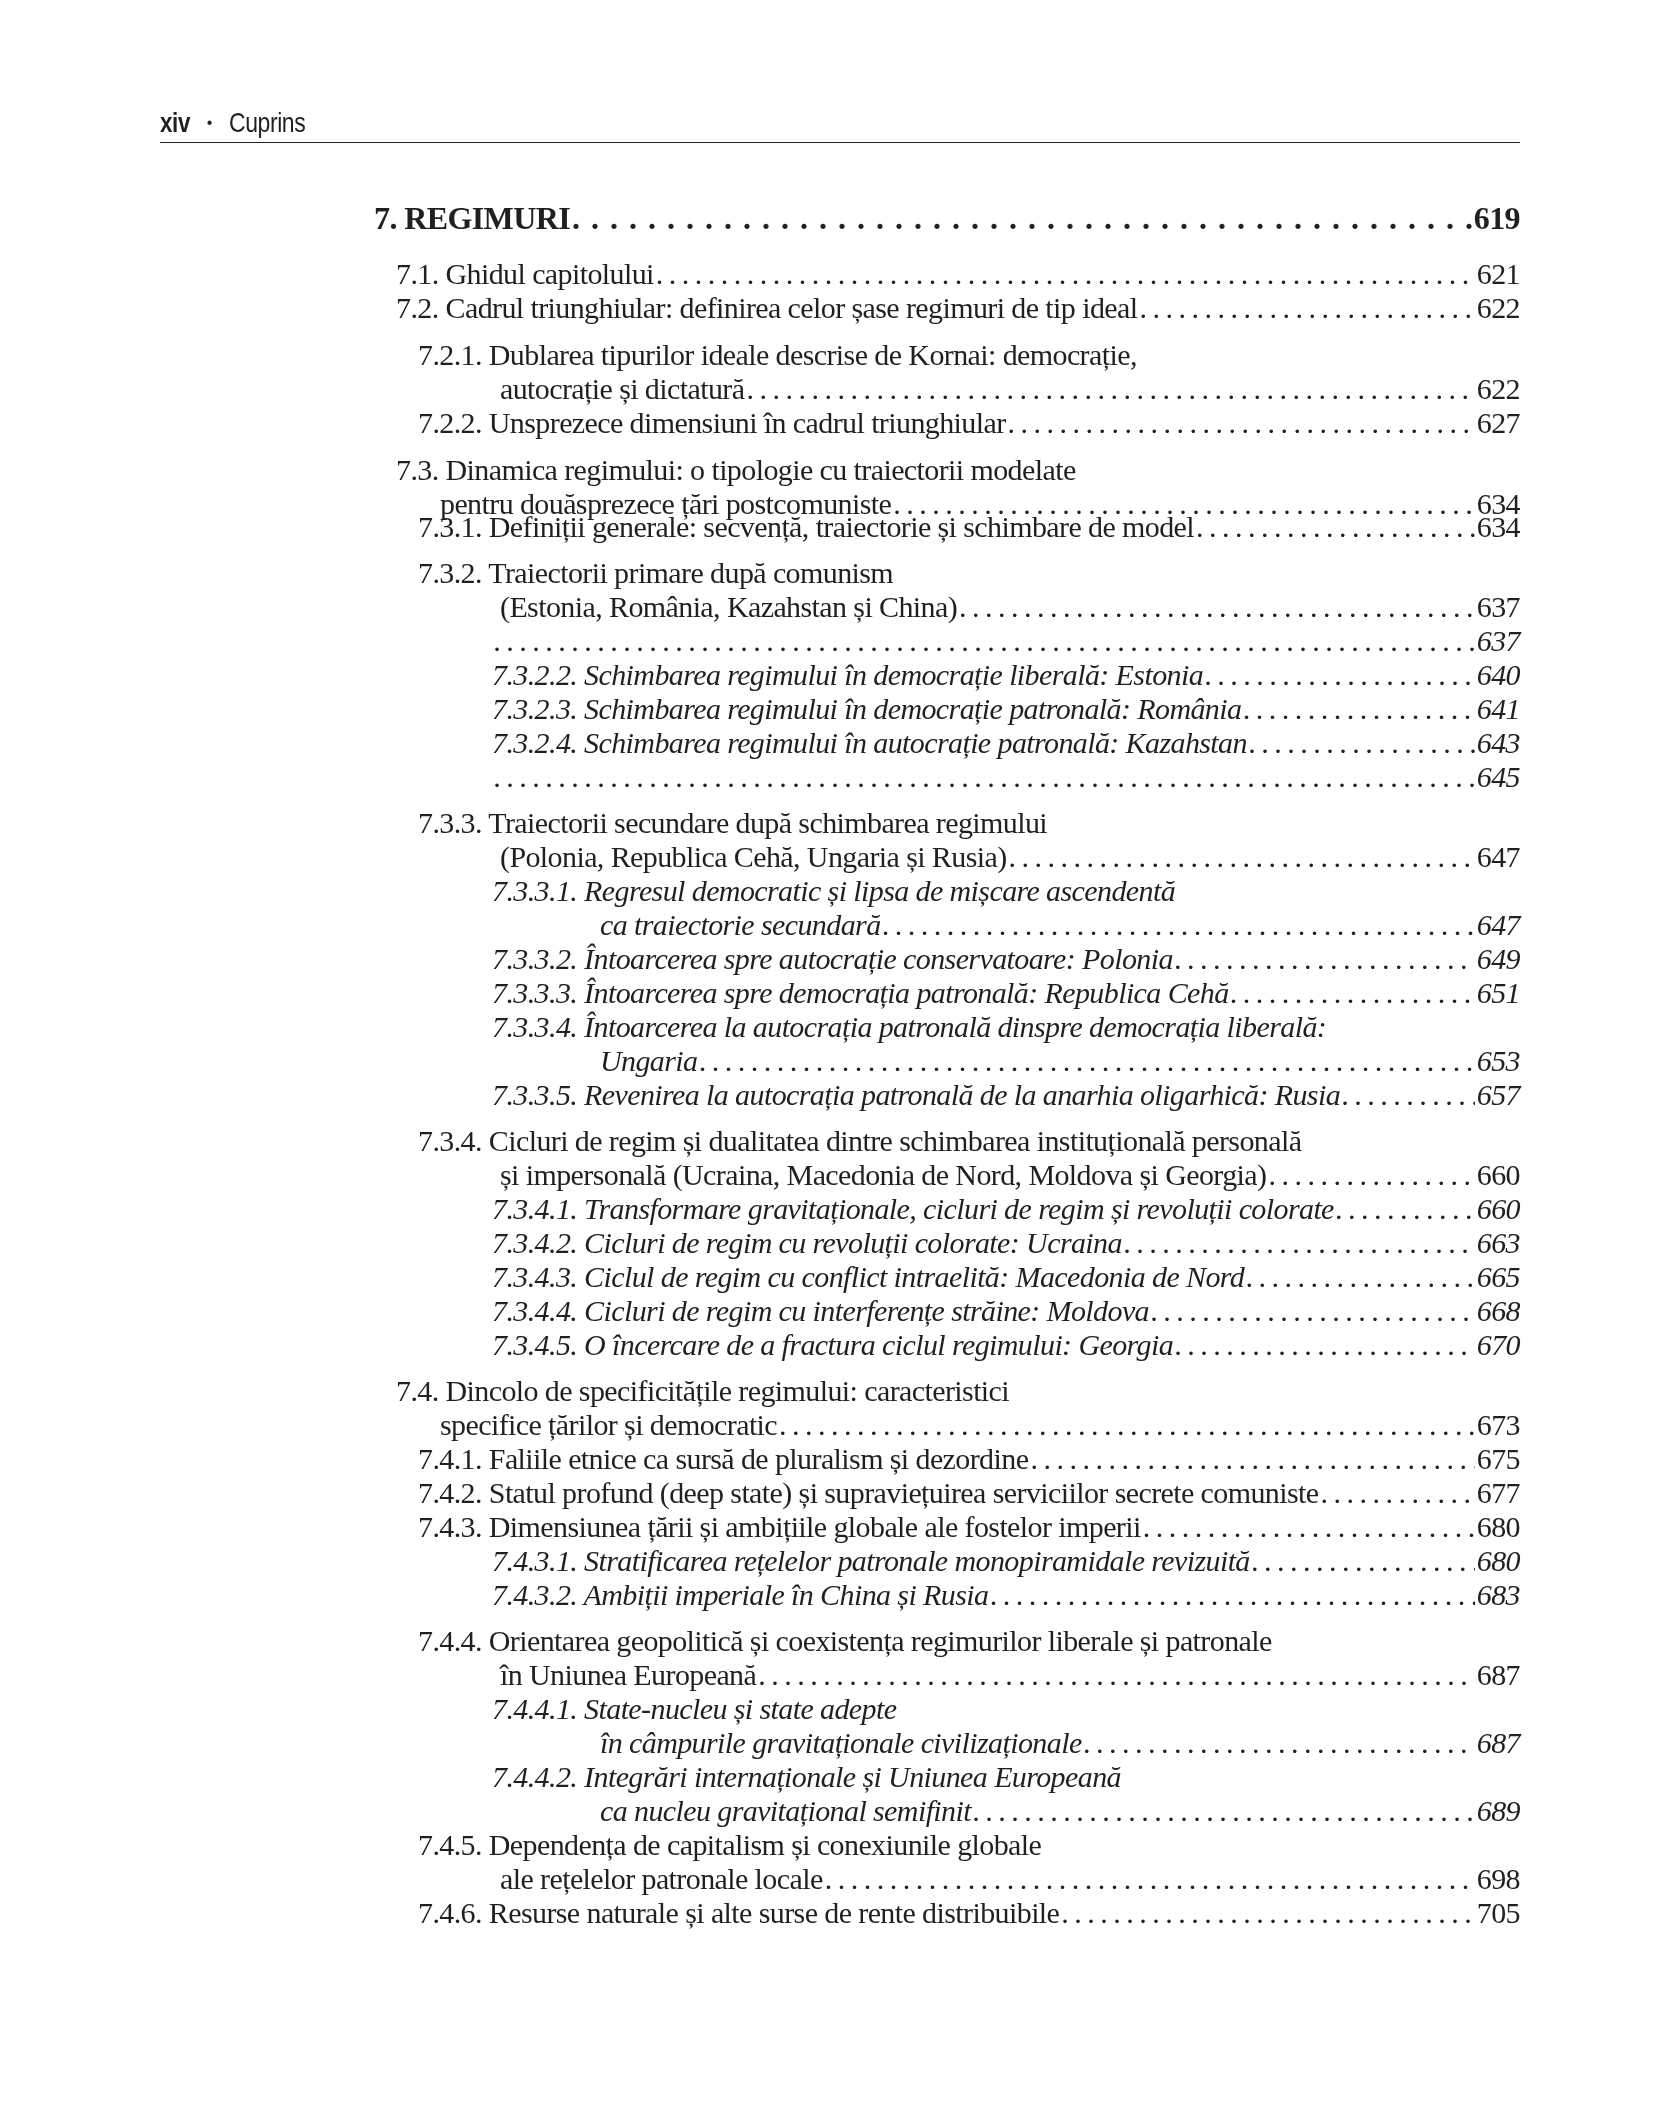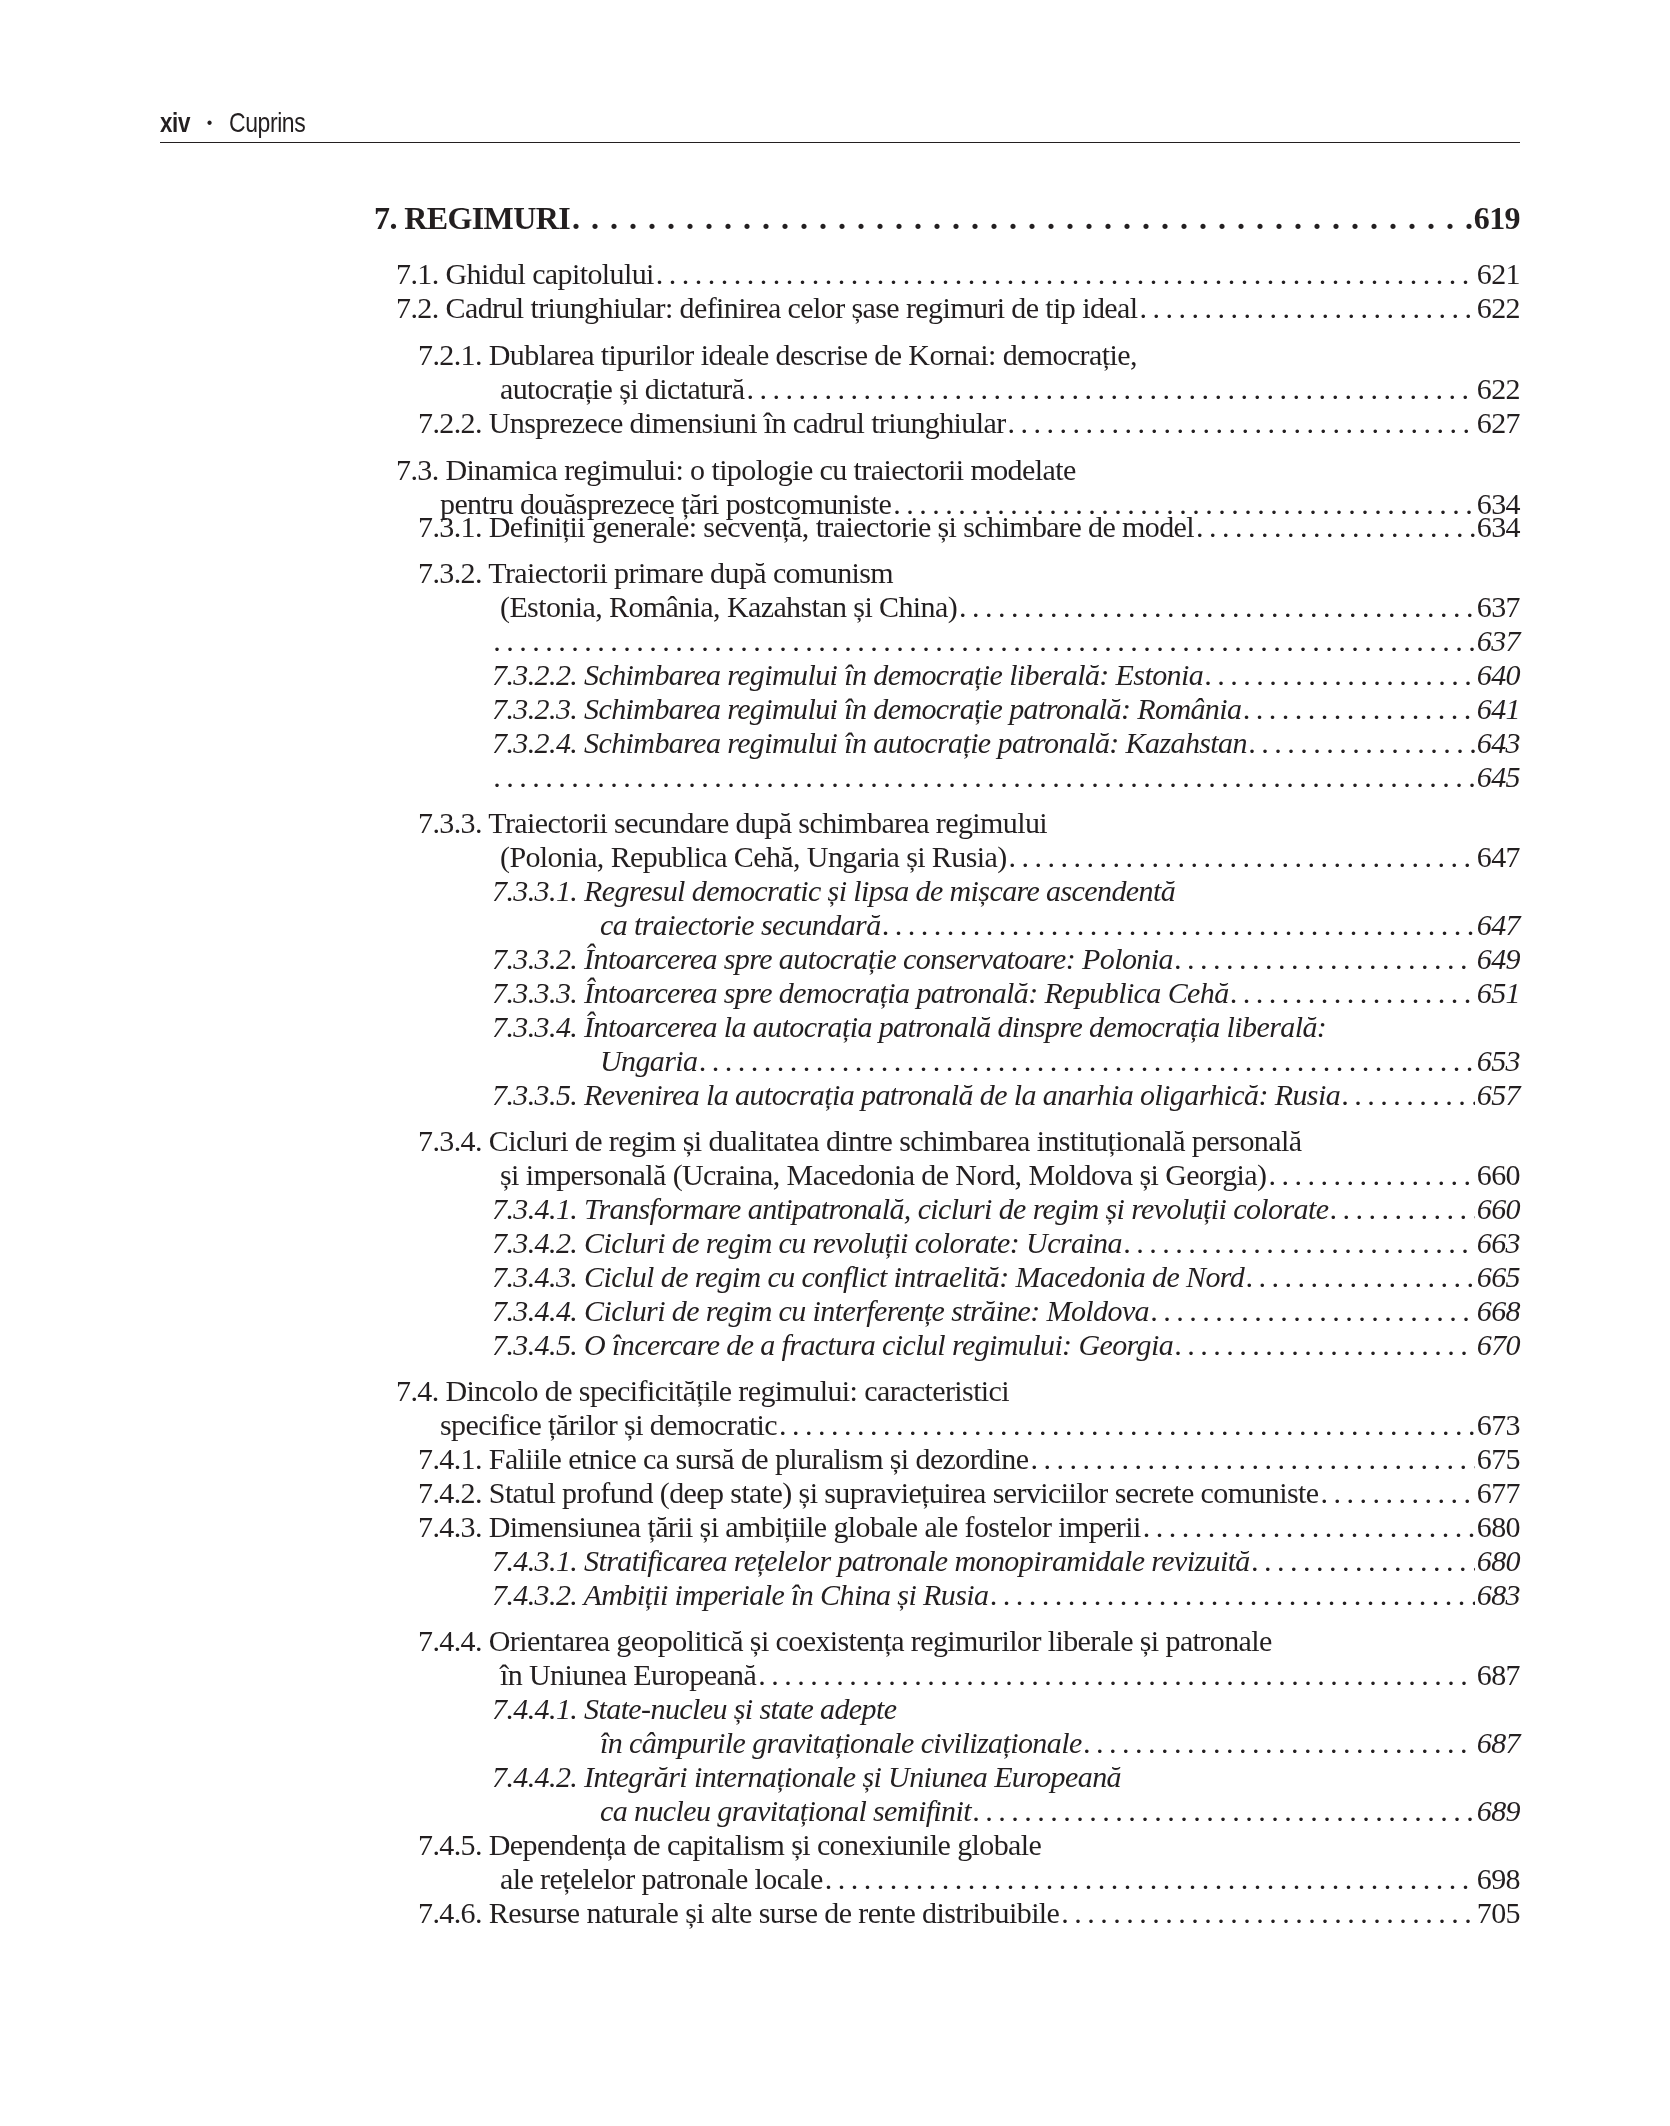--- a/index.html
+++ b/index.html
@@ -197,21 +197,21 @@
           <span class="text">7.3.4. Cicluri de regim și dualitatea dintre schimbarea instituțională personală</span>
         </div>
         <div class="line" style="padding-left: 82px; align-items: flex-end;">
           <span class="text">și impersonală (Ucraina, Macedonia de Nord, Moldova și Georgia)</span>
           <span class="leader"></span>
           <span class="page">660</span>
         </div>
       </div>
       <div class="entry italic" style="left: 492px; top: 1192px;">
         <div class="line">
-          <span class="text">7.3.4.1. Transformare antipatronală, cicluri de regim și revoluții colorate</span>
+          <span class="text">7.3.4.1. Transformare gravitaționale, cicluri de regim și revoluții colorate</span>
           <span class="leader"></span>
           <span class="page">660</span>
         </div>
       </div>
       <div class="entry italic" style="left: 492px; top: 1226px;">
         <div class="line">
           <span class="text">7.3.4.2. Cicluri de regim cu revoluții colorate: Ucraina</span>
           <span class="leader"></span>
           <span class="page">663</span>
         </div>

